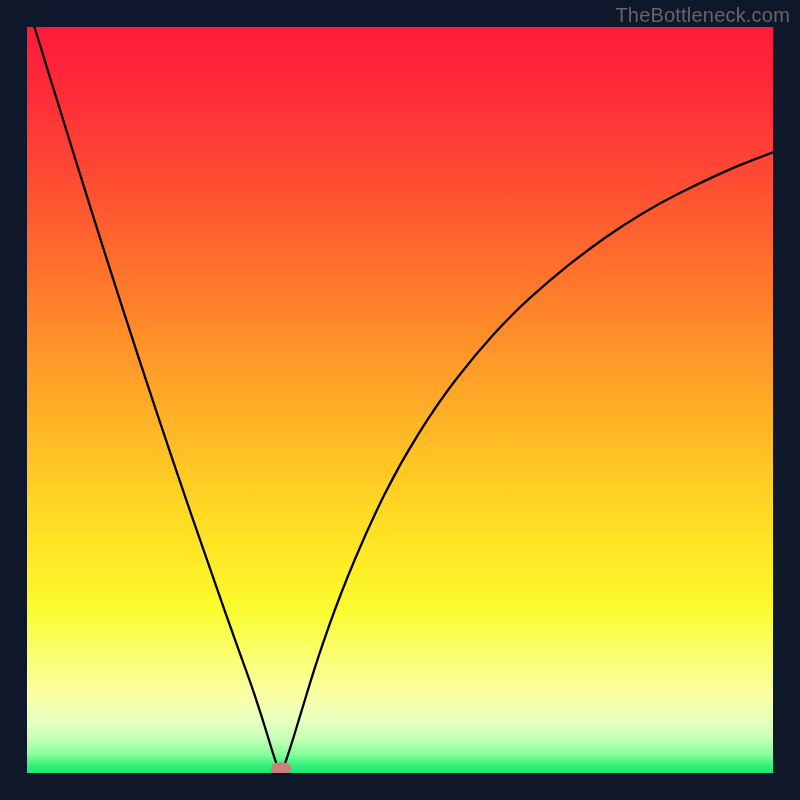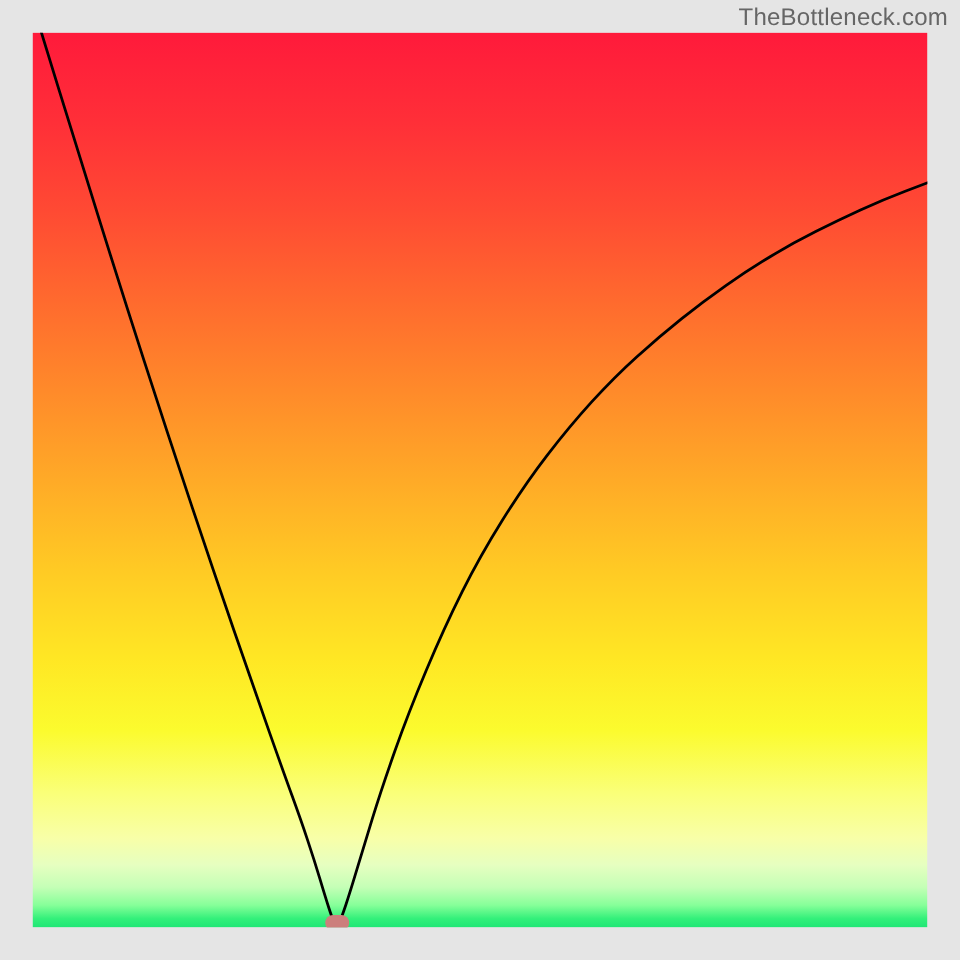--- a/index.html
+++ b/index.html
@@ -9,21 +9,21 @@
     background: #000;
     position: relative;
     font-family: Arial, sans-serif;
   }
   .frame {
     position: absolute;
     top: 0;
     left: 0;
     width: 800px;
     height: 800px;
-    background: #e5e5e5;
+    background: #0f172a;
     padding-left: 48px;
   }
   .plot-area {
     position: absolute;
     top: 27px;
     left: 27px;
     width: 746px;
     height: 746px;
     overflow: hidden;
   }

